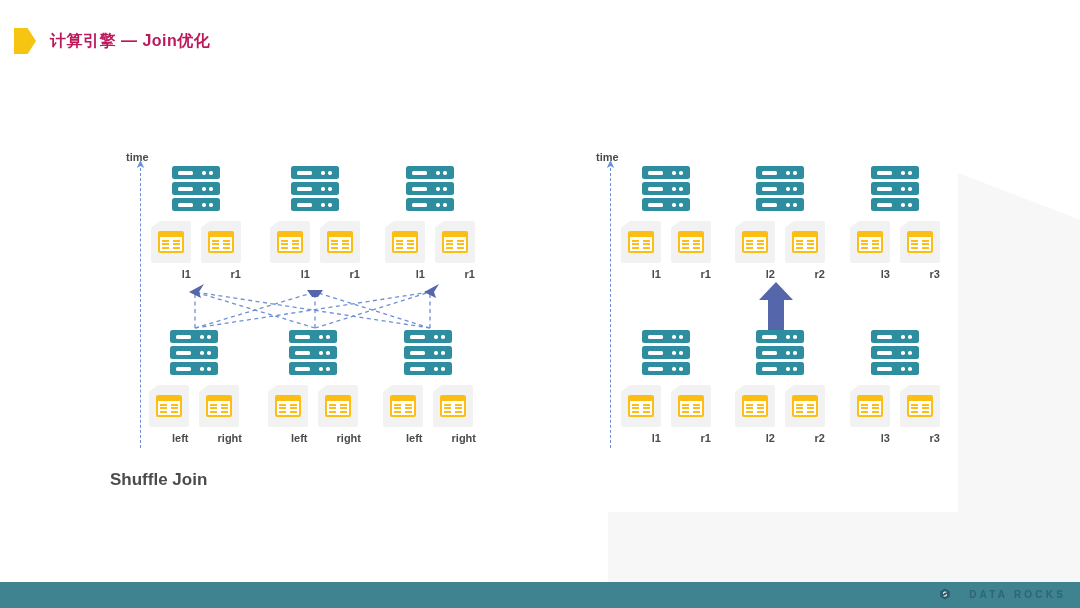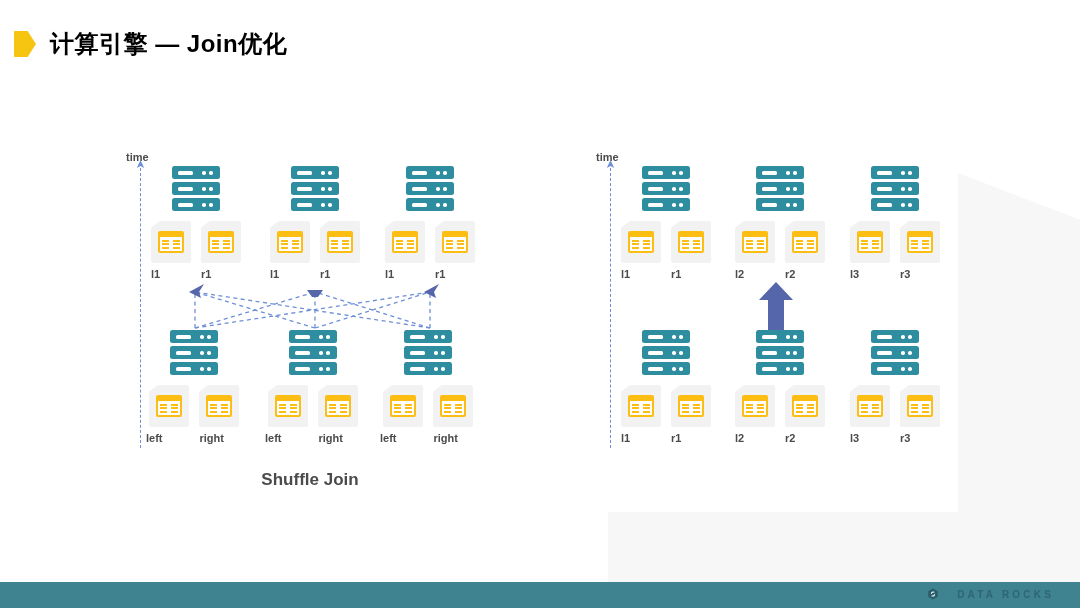--- a/index.html
+++ b/index.html
@@ -26,31 +26,31 @@
   
   .title-row{
     position:absolute;left:14px;top:28px;
     display:flex;align-items:center;gap:14px;
   }
   .title-bullet{
     width:22px;height:26px;background:#f6c512;
     clip-path:polygon(0% 0%, 62% 0%, 100% 50%, 62% 100%, 0% 100%);
   }
   .title-text{
-    font-size:24px;font-weight:bold;color:#000000;letter-spacing:.5px;
+    font-size:16px;font-weight:bold;color:#be185d;letter-spacing:.5px;
     white-space:nowrap;
   }
 
   
   .footer-bar{
     position:absolute;left:0;top:582px;width:1080px;height:26px;
     background:#3f8290;
   }
   .footer-brand{
-    position:absolute;right:26px;top:588px;
+    position:absolute;right:14px;top:588px;
     display:flex;align-items:center;gap:18px;
     color:#2e6673;font-size:10px;font-weight:bold;letter-spacing:3.2px;
   }
   .brand-mark{width:12px;height:12px;display:block;}
 
   
   .panel{position:absolute;top:140px;height:360px;}
   .panel-left{left:110px;width:400px;}
   .panel-right{left:580px;width:400px;}
 
@@ -105,27 +105,27 @@
   }
   .grid-icon .cells{
     position:absolute;left:2px;right:2px;top:6.5px;bottom:2px;
     display:flex;flex-direction:column;justify-content:space-between;
   }
   .grid-icon .cellrow{display:flex;justify-content:space-between;}
   .grid-icon .cellrow i{display:block;width:7px;height:2.2px;background:#fdbe14;}
 
   .labels{display:flex;justify-content:center;gap:10px;margin-top:5px;}
   .labels span{
-    width:40px;text-align:left;font-size:11px;font-weight:bold;color:#4b4b4b;
+    width:40px;text-align:right;font-size:11px;font-weight:bold;color:#4b4b4b;
   }
   .labels.wide span{width:46px;}
   .labels.wide{gap:11px;}
 
   .caption{
-    position:absolute;top:330px;left:0;width:100%;text-align:center;
+    position:absolute;top:330px;left:0;width:100%;text-align:left;
     font-size:17px;font-weight:bold;color:#4b4b4b;
   }
 
   .shuffle-svg{position:absolute;left:0;top:0;width:400px;height:360px;pointer-events:none;}
   .colocate-arrow{position:absolute;left:0;top:0;width:400px;height:360px;pointer-events:none;}
 </style>
 </head>
 <body>
 
 <div class="slide">

